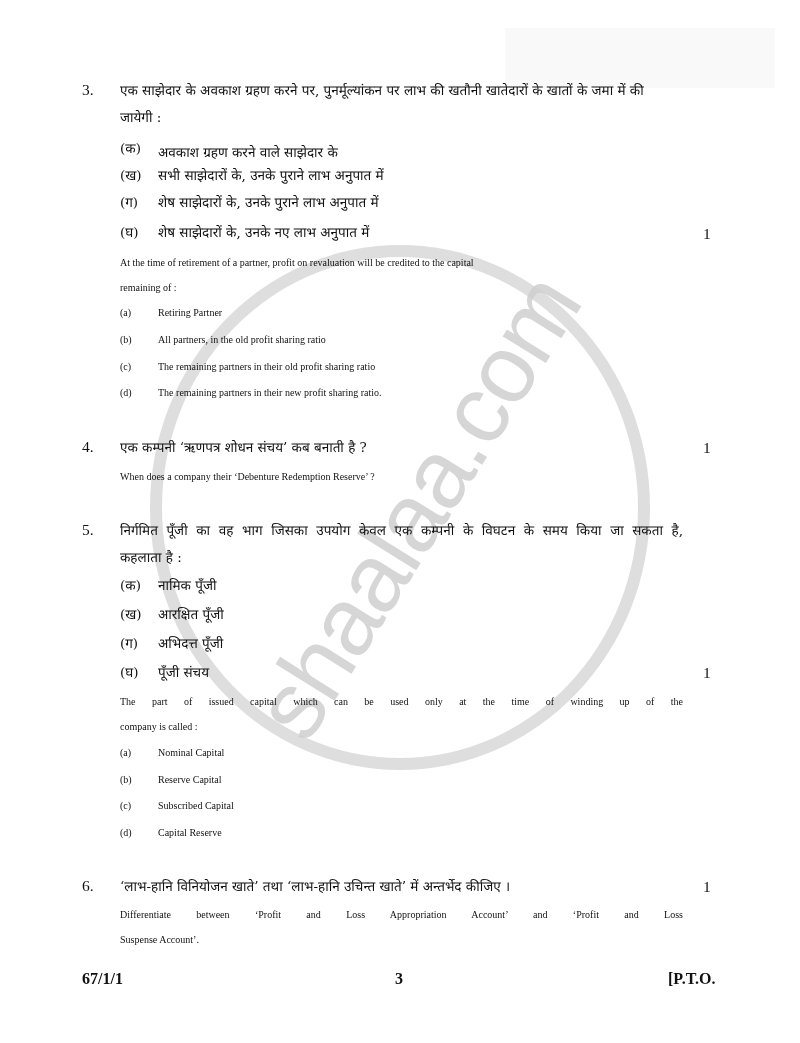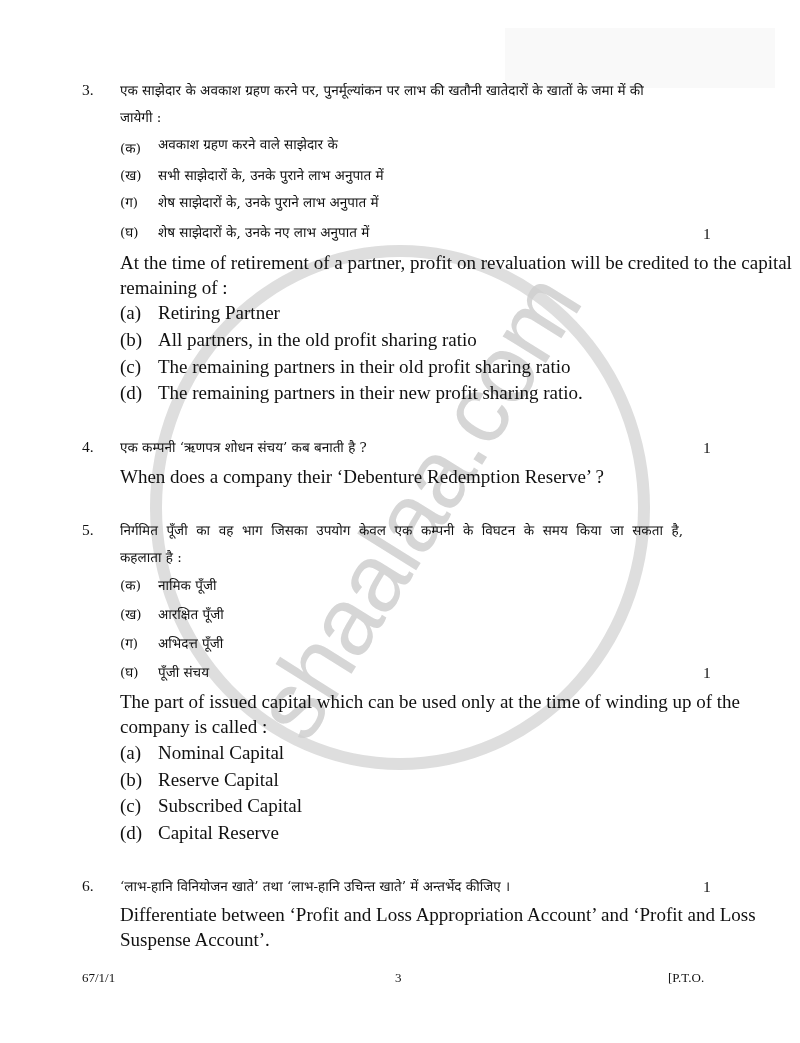--- a/index.html
+++ b/index.html
@@ -1,26 +1,26 @@
 <!DOCTYPE html>
 <html><head>
 <meta charset="utf-8">
 <style>
   html, body { margin:0; padding:0; background:#ffffff; }
   body { width:800px; height:1043px; position:relative; overflow:hidden;
          font-family:"Liberation Serif","DejaVu Serif",serif; color:#111; }
   .page { position:absolute; left:0; top:0; width:800px; height:1043px; }
-  .line { position:absolute; font-size:19px; line-height:20px; white-space:nowrap; }
+  .line { position:absolute; font-size:10px; line-height:20px; white-space:nowrap; }
   .hi { font-family:"DejaVu Serif","Liberation Serif",serif; font-size:13.5px; }
   .qnum { position:absolute; left:82px; font-size:15.5px; }
   .opt-label { position:absolute; left:120px; }
   .opt-text { position:absolute; left:158px; }
   .marks { position:absolute; left:703px; font-size:15.5px; }
   .justify { width:563px; text-align:justify; text-align-last:justify; }
-  .footer { position:absolute; top:970px; font-weight:normal; font-size:13px; }
+  .footer { position:absolute; top:970px; font-weight:bold; font-size:16px; }
   .visit { position:absolute; left:21px; top:1005px; font-family:"Liberation Sans","DejaVu Sans",sans-serif;
            font-size:19px; color:#111; }
   .wm-circle { position:absolute; left:150px; top:245px; width:500px; height:525px;
                border:12px solid #d6d6d6; border-radius:50%; box-sizing:border-box; opacity:0.8; }
   .wm-text { position:absolute; left:180px; top:495px; width:420px; text-align:center;
              font-family:"Liberation Sans","DejaVu Sans",sans-serif; font-size:96px; color:#cfcfcf;
              transform:rotate(-58deg); transform-origin:center center; opacity:0.85; letter-spacing:-2px; }
   .smudge { position:absolute; left:505px; top:28px; width:270px; height:60px; background:#f6f6f6; opacity:0.7; }
   .content { position:absolute; left:0; top:0; width:800px; height:1043px; }
 </style>
@@ -34,21 +34,21 @@
   <div class="wm-text">shaalaa.com</div>
 
   <div class="content">
 
     <div>
       <span class="line qnum" style="top:80px;">3.</span>
       <span class="line hi" style="left:120px; top:80px;">एक साझेदार के अवकाश ग्रहण करने पर, पुनर्मूल्यांकन पर लाभ की खतौनी खातेदारों के खातों के जमा में की</span>
       <span class="line hi" style="left:120px; top:107px;text-align:right;">जायेगी :</span>
 
       <span class="line hi opt-label" style="top:138px;">(क)</span>
-      <span class="line hi opt-text" style="top:134px;">अवकाश ग्रहण करने वाले साझेदार के</span>
+      <span class="line hi opt-text" style="top:142px;">अवकाश ग्रहण करने वाले साझेदार के</span>
       <span class="line hi opt-label" style="top:165px;">(ख)</span>
       <span class="line hi opt-text" style="top:165px;">सभी साझेदारों के, उनके पुराने लाभ अनुपात में</span>
       <span class="line hi opt-label" style="top:192px;">(ग)</span>
       <span class="line hi opt-text" style="top:192px;">शेष साझेदारों के, उनके पुराने लाभ अनुपात में</span>
       <span class="line hi opt-label" style="top:222px;">(घ)</span>
       <span class="line hi opt-text" style="top:222px;">शेष साझेदारों के, उनके नए लाभ अनुपात में</span>
       <span class="line marks" style="top:224px;">1</span>
 
       <span class="line" style="left:120px; top:253px;">At the time of retirement of a partner, profit on revaluation will be credited to the capital</span>
       <span class="line" style="left:120px; top:278px;">remaining of :</span>

